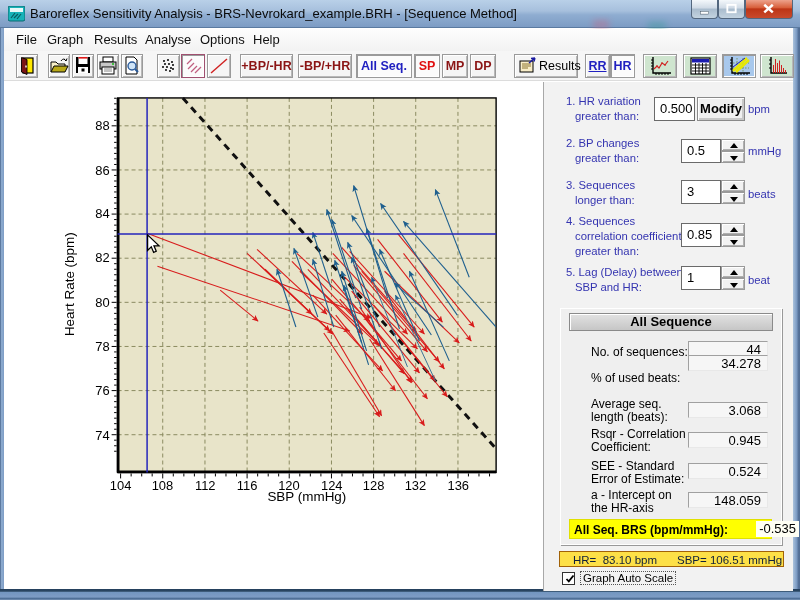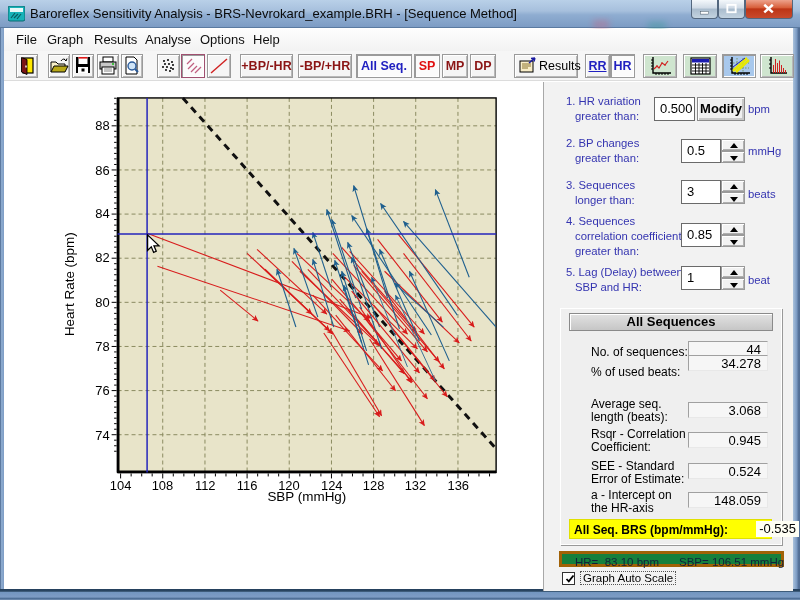--- a/index.html
+++ b/index.html
@@ -59,22 +59,22 @@
   background:linear-gradient(#e2e2e2,#c6c6c6); border:1px solid #8a8a8a;
   box-shadow:inset 1px 1px 0 #fff; font-size:13px; font-weight:bold; text-align:center; color:#000; }
 .slabel { position:absolute; font-size:12px; color:#000; white-space:nowrap; }
 .sval { position:absolute; left:127px; width:80px; height:16px; background:#f6f6f6;
   border:1px solid #a0a0a0; border-right-color:#e8e8e8; border-bottom-color:#e8e8e8;
   font-size:13px; text-align:right; padding-right:6px; color:#000; }
 #brsbar { position:absolute; left:569px; top:519px; width:203px; height:20px; background:#ffff00;
   border:1px solid #e0e000; white-space:nowrap; }
 #brsval { position:absolute; left:158px; top:1px; width:43px; height:16px; background:#fffff4;
   font-size:13px; color:#000; text-align:right; padding-right:3px;margin-left:28px;}
-#hrbar { position:absolute; left:559px; top:551px; width:225px; height:16px; background:#15803d;
-  border:3px solid #a16207; font-size:11.5px; color:#10203a; white-space:nowrap; }
+#hrbar { position:absolute; left:559px; top:551px; width:225px; height:16px; background:#fde047;
+  border:1px solid #a16207; font-size:11.5px; color:#10203a; white-space:nowrap; }
 #gas { position:absolute; left:562px; top:571px; width:120px; font-size:11.5px; color:#000; white-space:nowrap; }
 </style>
 </head>
 <body>
 <div id="win">
 
   <div id="titlebar"></div>
   <svg id="appicon" viewBox="0 0 17 16">
     <rect x="0" y="0" width="17" height="15" rx="2" fill="#18b2b8" stroke="#0a6a70" stroke-width="1"></rect>
     <rect x="2" y="2" width="13" height="4" fill="#e8f8f8"></rect>
@@ -526,24 +526,24 @@
         <div class="up">
           <div class="tri u"></div>
         </div>
         <div class="dn">
           <div class="tri d"></div>
         </div>
       </div>
     <div class="clabel" style="left:204px; top:192px;">beat</div>
 
     <div id="seqpanel">
-      <div id="allseqbtn">All Sequences</div>
+      <div id="allseqbtn">All Sequence</div>
       <div class="slabel" style="left:30px; top:36px;">No. of sequences:</div>
       <div class="sval" style="top:32px;">44</div>
-      <div class="slabel" style="left:30px; top:56px;">% of used beats:</div>
+      <div class="slabel" style="left:30px; top:62px;">% of used beats:</div>
       <div class="sval" style="top:46px;">34.278</div>
       <div class="slabel" style="left:30px; top:88px;">Average seq.</div>
       <div class="slabel" style="left:30px; top:101px;">length (beats):</div>
       <div class="sval" style="top:93px;">3.068</div>
       <div class="slabel" style="left:30px; top:118px;">Rsqr - Correlation</div>
       <div class="slabel" style="left:30px; top:131px;">Coefficient:</div>
       <div class="sval" style="top:123px;">0.945</div>
       <div class="slabel" style="left:30px; top:150px;">SEE - Standard</div>
       <div class="slabel" style="left:30px; top:163px;">Error of Estimate:</div>
       <div class="sval" style="top:154px;">0.524</div>

